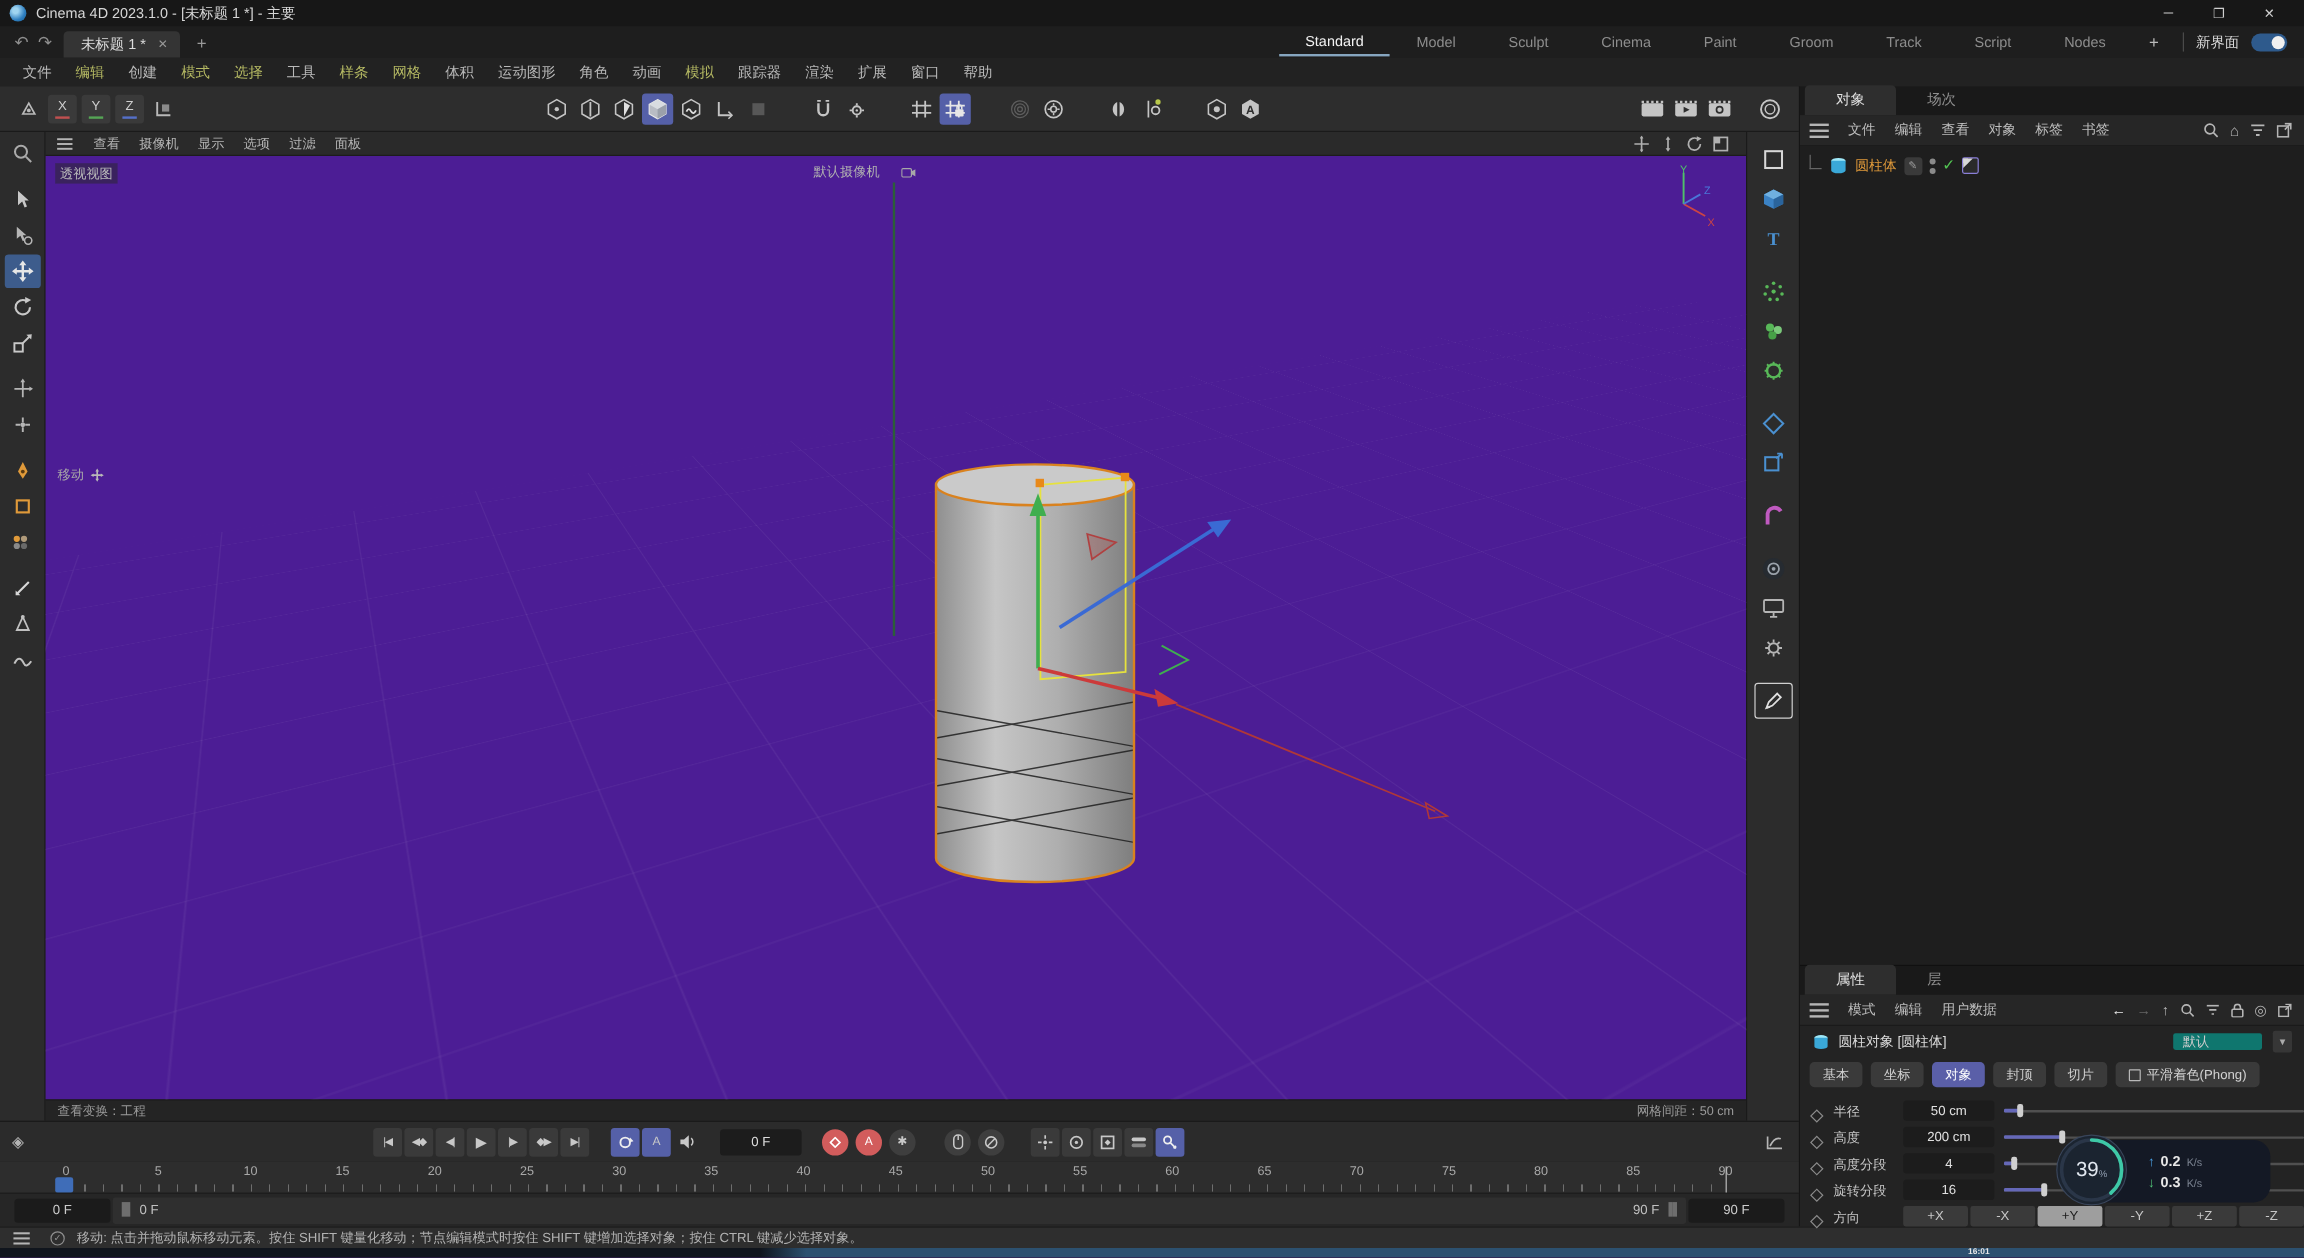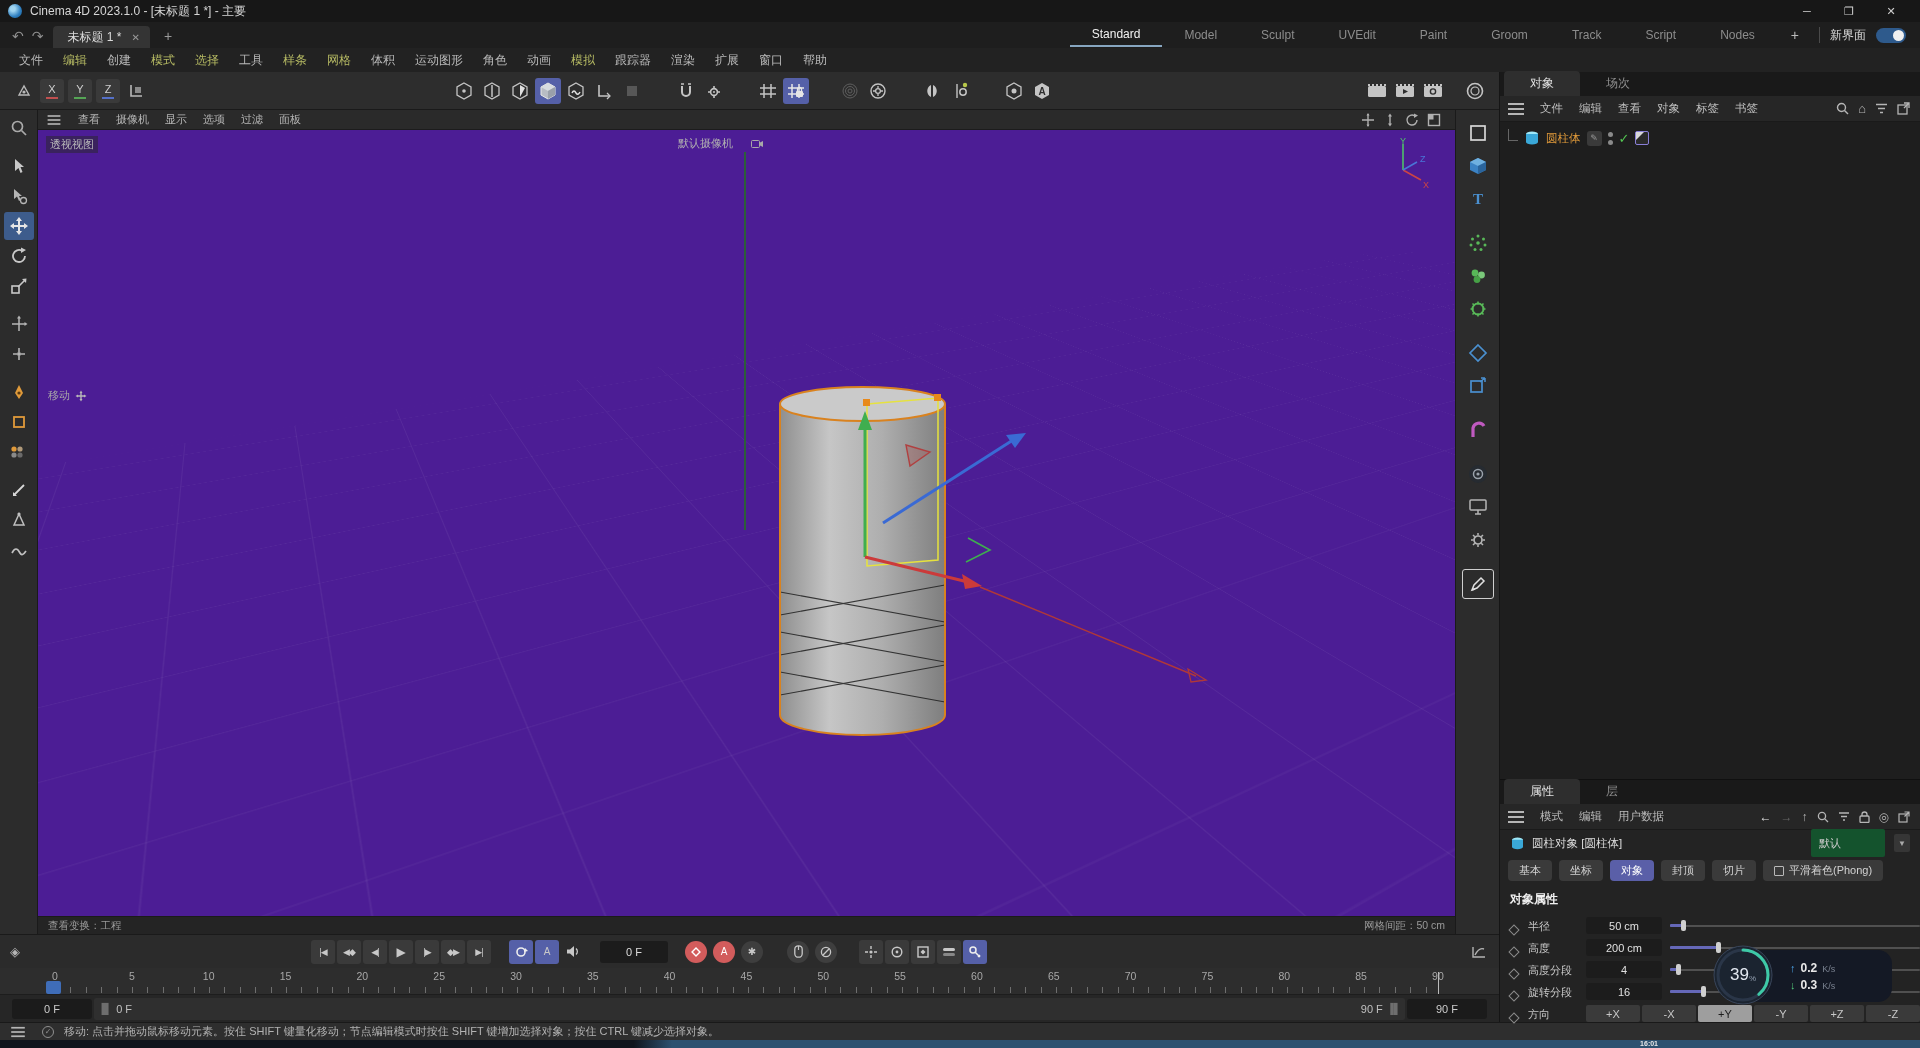--- a/index.html
+++ b/index.html
@@ -133,21 +133,21 @@
   .om-dots { display:flex; flex-direction:column; gap:3px; }
   .om-dots i { width:5px; height:5px; border-radius:50%; background:#8a8a8a; }
   .om-check { color:#53c653; font-size:13px; font-weight:bold; }
   .tag-icon { width:14px; height:14px; border:1.5px solid #8a7fd8; border-radius:2px; position:relative; background:#2a2a2a; }
   .tag-icon::after { content:""; position:absolute; left:0; top:0; border:4px solid transparent; border-top-color:#d8d8d8; border-left-color:#d8d8d8; }
 
   
   #am { border-top:1px solid #101010; display:flex; flex-direction:column; flex:0 0 auto; }
   #am-title { height:26px; display:flex; align-items:center; gap:7px; padding:0 10px; flex:0 0 auto; }
   #am-title .t { color:#dcdcdc; font-size:11.5px; }
-  #preset-box { margin-left:auto; width:74px; height:28px; background:#14532d; border-radius:2px; color:#ccc; font-size:11px; display:flex; align-items:center; padding-left:8px; }
+  #preset-box { margin-left:auto; width:74px; height:14px; background:#0f766e; border-radius:2px; color:#ccc; font-size:11px; display:flex; align-items:center; padding-left:8px; }
   #preset-arrow { width:16px; height:18px; background:#363636; border-radius:2px; margin-left:2px; display:flex; align-items:center; justify-content:center; color:#aaa; font-size:8px; }
   #am-chips { display:flex; align-items:center; gap:7px; padding:4px 8px 6px 8px; flex-wrap:nowrap; flex:0 0 auto; }
   .chip { background:#3a3a3a; border-radius:4px; padding:3px 11px; color:#d2d2d2; font-size:11px; display:flex; gap:5px; align-items:center; white-space:nowrap; }
   .chip.active { background:#5a5fa8; color:#fff; }
   .chip .flag { width:10px; height:10px; border:1.2px solid #b9b9b9; border-radius:1px; }
   #am-section { padding:4px 10px; color:#f0f0f0; font-weight:bold; font-size:12px; flex:0 0 auto; }
   .prop-row { display:flex; align-items:flex-end; height:22px; padding:0 0 0 8px; gap:0; flex:0 0 auto; }
   .pr-diamond { width:8px; height:8px; border:1.3px solid #8a8a8a; transform:rotate(45deg); margin:0 10px 0 2px; flex:0 0 auto; }
   .pr-label { width:58px; color:#c6c6c6; font-size:11px; flex:0 0 auto; }
   .pr-field { width:76px; height:17px; background:#1c1c1c; border-radius:3px; color:#e0e0e0; font-size:11px; display:flex; align-items:center; justify-content:center; flex:0 0 auto; }
@@ -199,21 +199,21 @@
   <div class="doc-tab">
     <span>未标题 1 *</span>
     <span class="x">✕</span>
   </div>
   <div class="tab-add">+</div>
 
   <div id="workspace-tabs">
     <div class="ws-tab active"><span>Standard</span></div>
       <div class="ws-tab"><span>Model</span></div>
       <div class="ws-tab"><span>Sculpt</span></div>
-      <div class="ws-tab"><span>UVEdit</span></div>
+      <div class="ws-tab"><span>Cinema</span></div>
       <div class="ws-tab"><span>Paint</span></div>
       <div class="ws-tab"><span>Groom</span></div>
       <div class="ws-tab"><span>Track</span></div>
       <div class="ws-tab"><span>Script</span></div>
       <div class="ws-tab"><span>Nodes</span></div>
     <div class="ws-add">+</div>
     <div class="ws-divider"></div>
     <span id="newui-label">新界面</span>
     <div id="newui-toggle"></div>
   </div>
@@ -964,21 +964,20 @@
             <span>封顶</span>
           </div>
           <div class="chip">
             <span>切片</span>
           </div>
           <div class="chip">
             <span class="flag"></span>
             <span>平滑着色(Phong)</span>
           </div>
       </div>
-      <div id="am-section">对象属性</div>
 
       <div id="prop-rows">
         <div class="prop-row">
             <div class="pr-diamond"></div>
             <div class="pr-label">半径</div>
             <div class="pr-field">50 cm</div>
             <div class="pr-slider">
               <div class="pr-track"></div>
               <div class="pr-fill" style="width: 5%;"></div>
               <div class="pr-handle" style="left: 5%;"></div>

